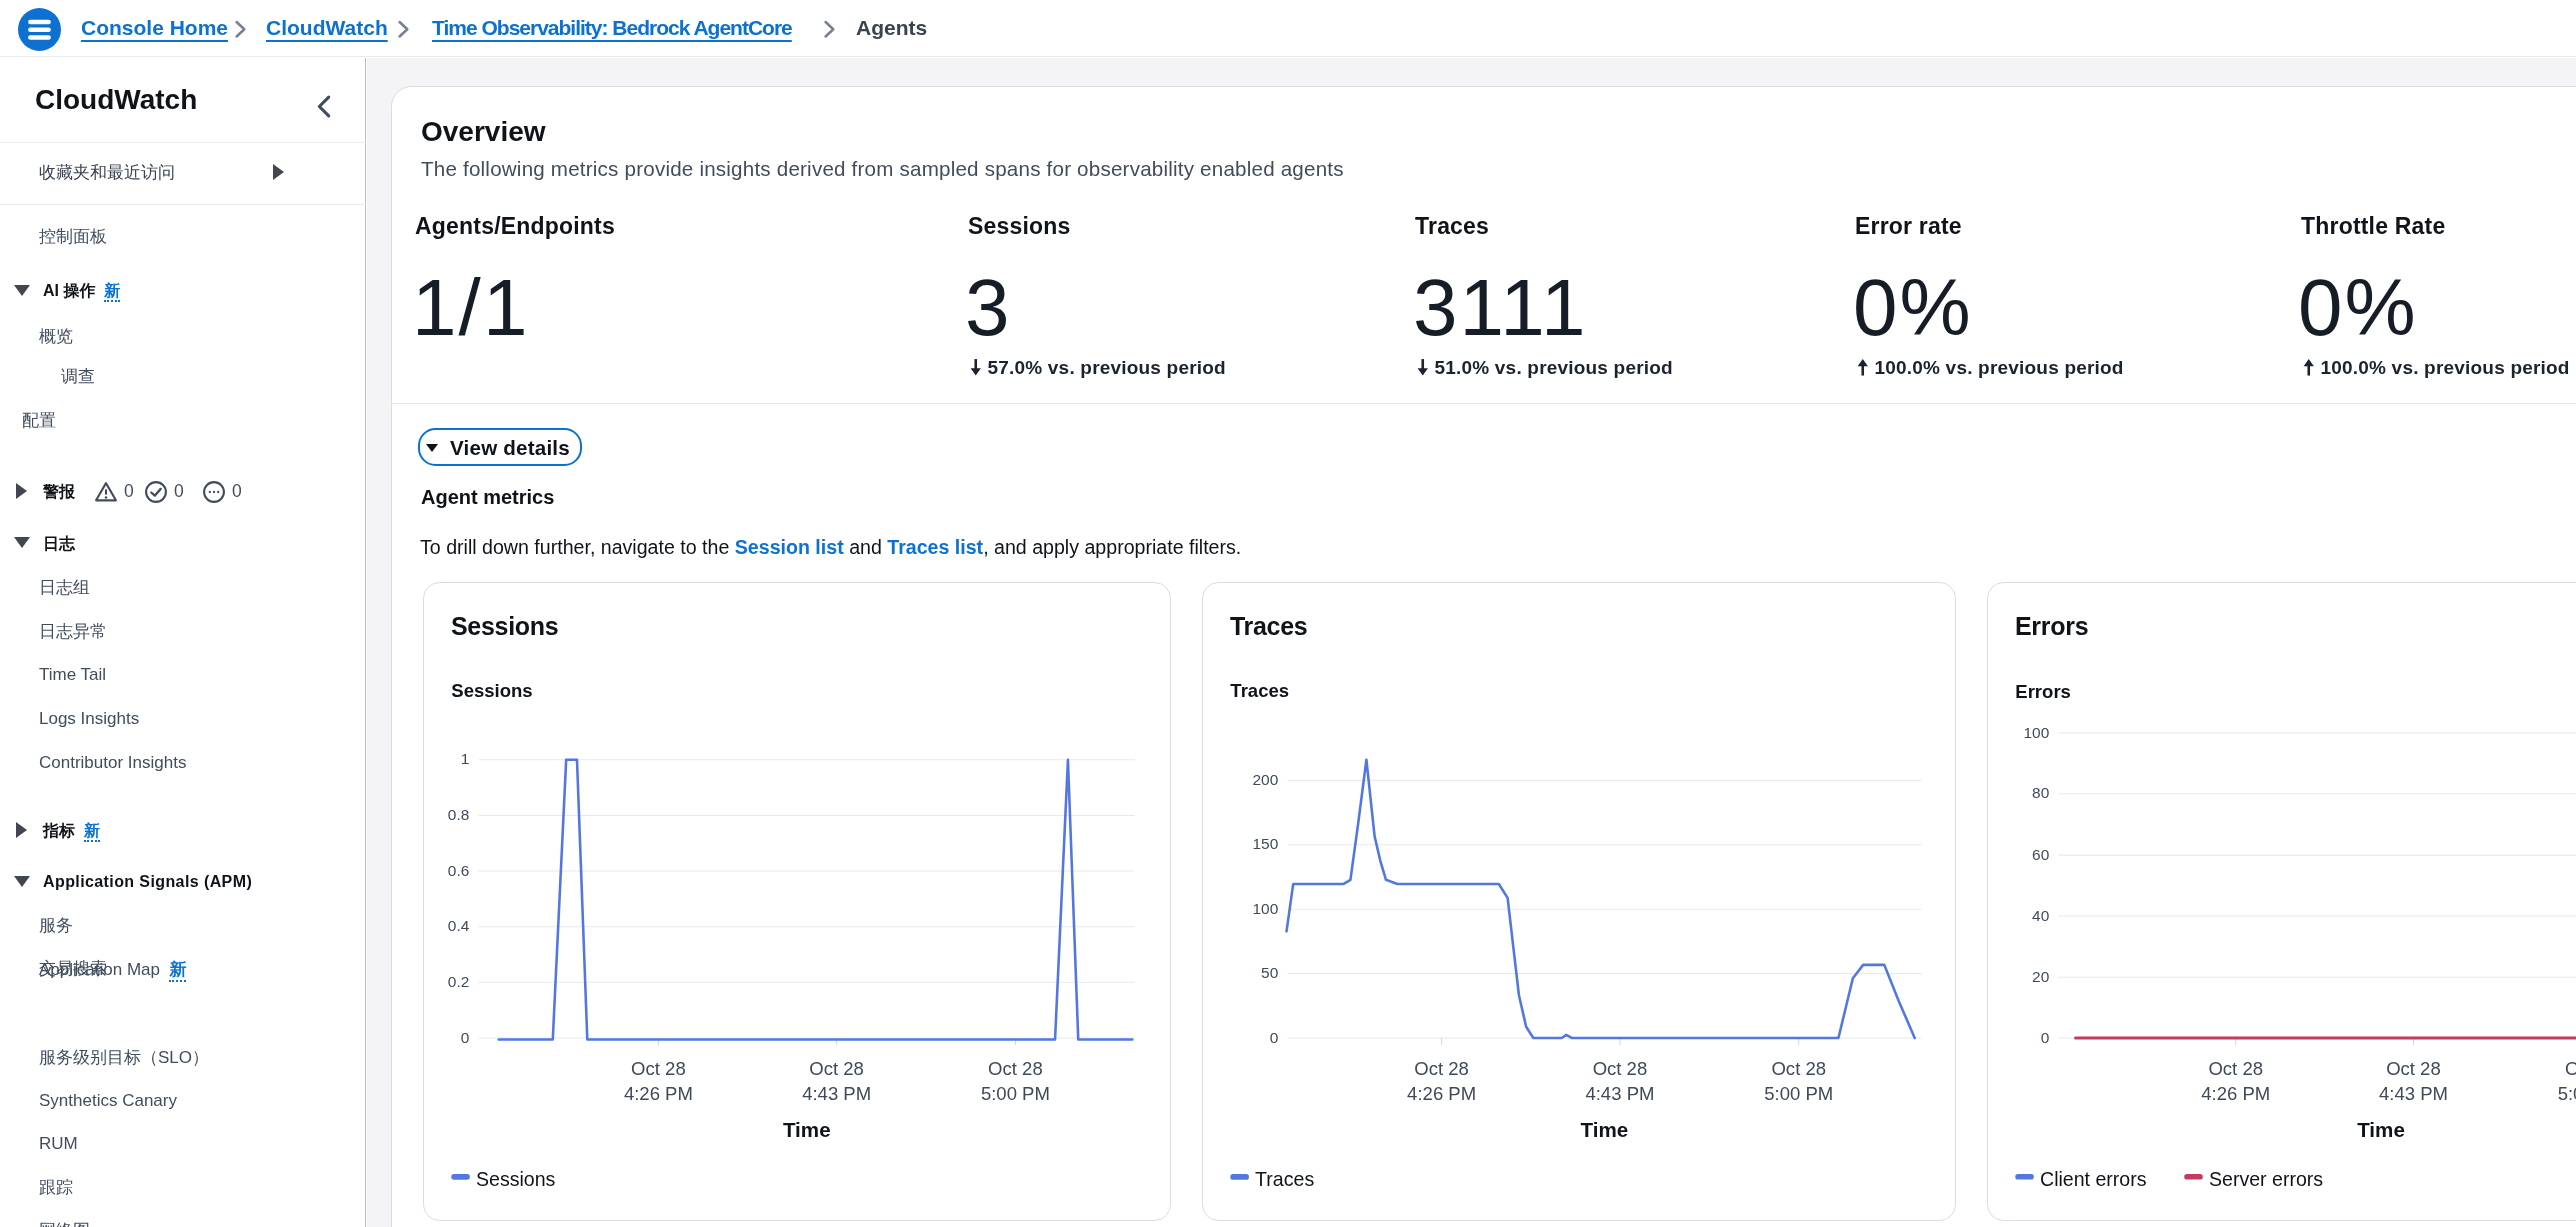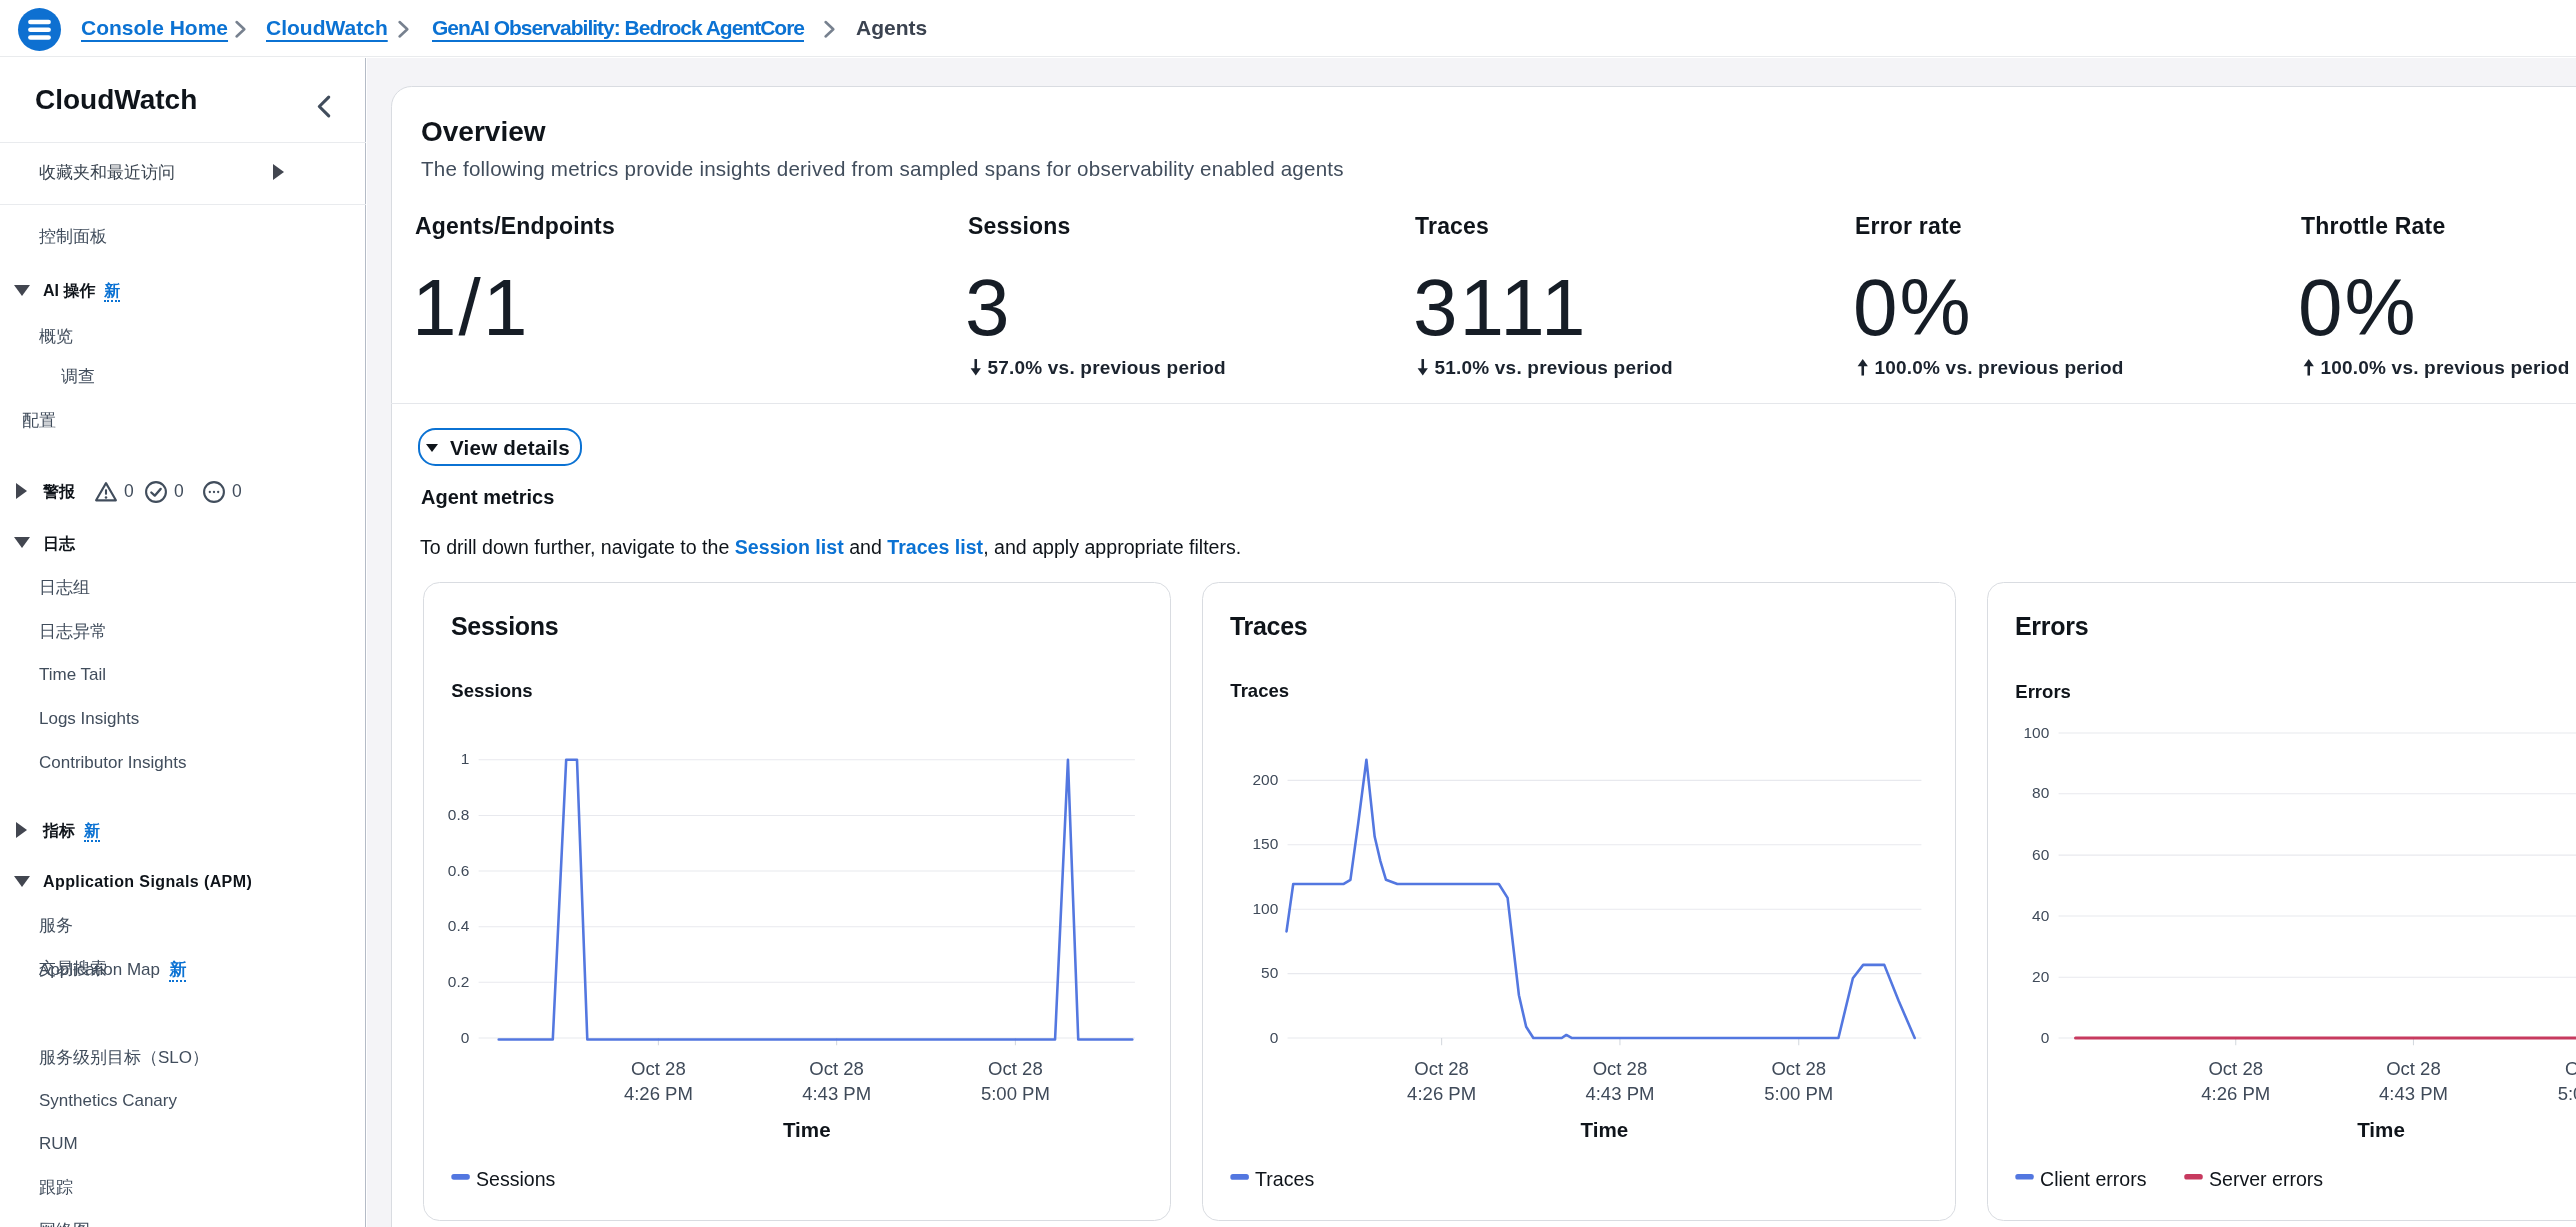--- a/index.html
+++ b/index.html
@@ -65,21 +65,21 @@
   </svg>
 </div>
 <div class="abs crumb" style="left:81px;">Console Home</div>
 <svg class="abs" style="left:233px; top:20px;" width="14.4" height="18.5" viewBox="0 0 28 36">
     <path d="M7 4 L22 18 L7 32" fill="none" stroke="#77818f" stroke-width="5" stroke-linecap="round" stroke-linejoin="round"></path>
   </svg>
 <div class="abs crumb" style="left:266px;">CloudWatch</div>
 <svg class="abs" style="left:396px; top:20px;" width="14.4" height="18.5" viewBox="0 0 28 36">
     <path d="M7 4 L22 18 L7 32" fill="none" stroke="#77818f" stroke-width="5" stroke-linecap="round" stroke-linejoin="round"></path>
   </svg>
-<div class="abs crumb" style="left:432px; letter-spacing:-1px;">GenAI Observability: Bedrock AgentCore</div>
+<div class="abs crumb" style="left:432px; letter-spacing:-1px;">Time Observability: Bedrock AgentCore</div>
 <svg class="abs" style="left:822px; top:20px;" width="14.4" height="18.5" viewBox="0 0 28 36">
     <path d="M7 4 L22 18 L7 32" fill="none" stroke="#77818f" stroke-width="5" stroke-linecap="round" stroke-linejoin="round"></path>
   </svg>
 <div class="abs" id="crumb-last" style="left:856px;">Agents</div>
 
 <div class="sbh" style="left:35px; top:83px; font-size:28px; line-height:33px;">CloudWatch</div>
 <svg class="abs" style="left:312px; top:94px;" width="23" height="25" viewBox="0 0 22 24">
   <path d="M16 3 L7 12 L16 21" fill="none" stroke="#414d5c" stroke-width="3" stroke-linecap="round" stroke-linejoin="round"></path>
 </svg>
 <div class="sbdiv" style="top:142px;"></div>

